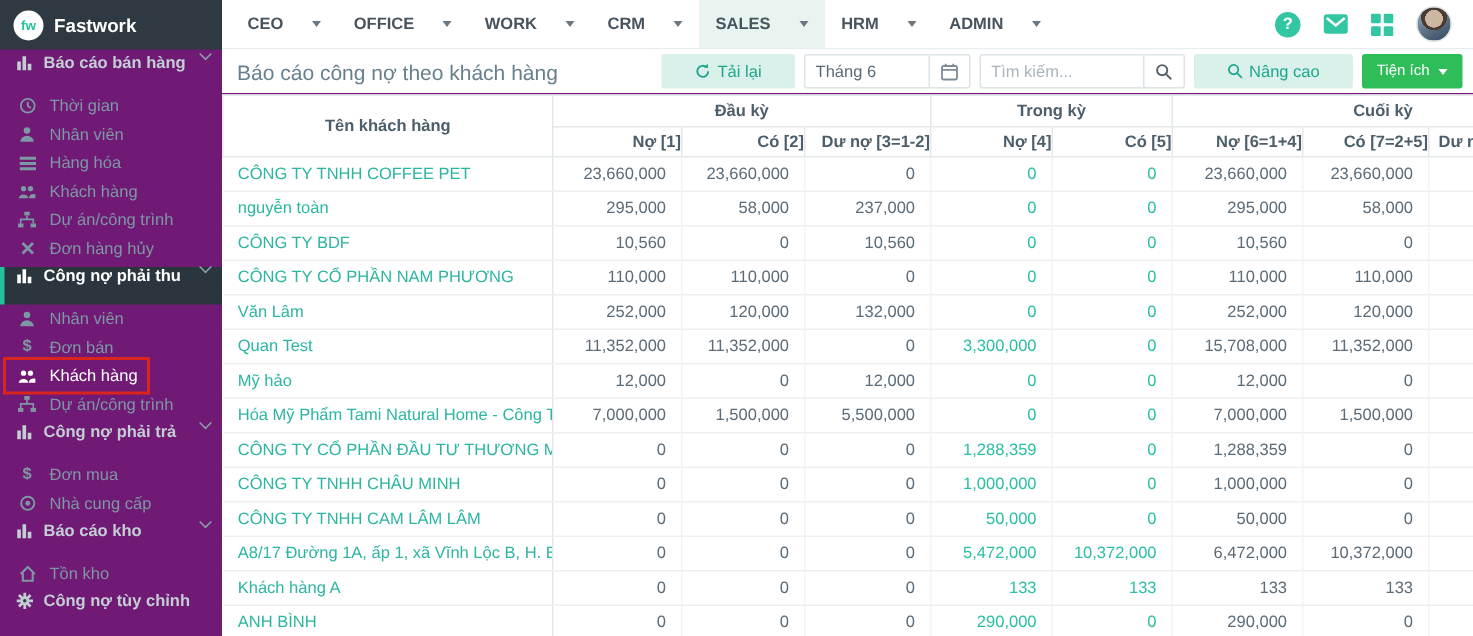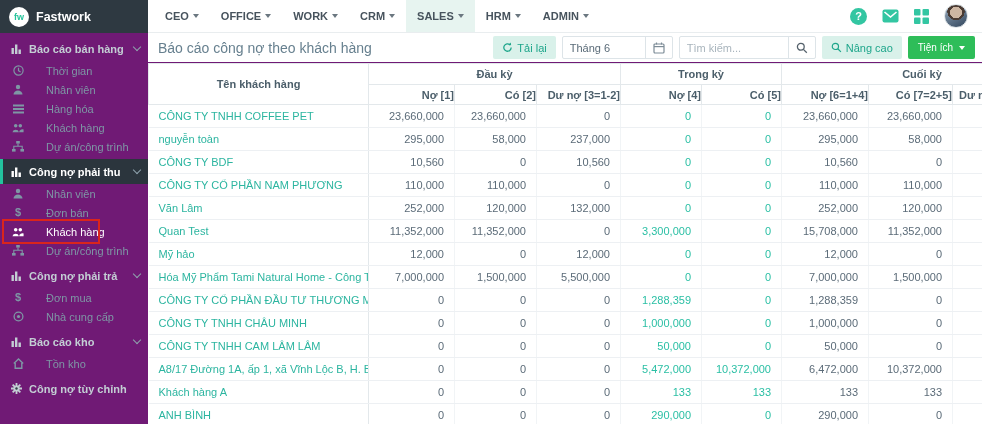--- a/index.html
+++ b/index.html
@@ -6,57 +6,57 @@
   html,body { width:982px; height:424px; overflow:hidden;
     font-family:"Liberation Sans","DejaVu Sans",sans-serif; background:#fff; }
   svg { display:block; }
 
   
   .sidebar { position:absolute; left:0; top:0; width:148px; height:424px; background:#701a75; z-index:2; }
   .brand { height:33px; display:flex; align-items:center; gap:7px; padding-left:9px; background:#2e3941; }
   .brand-badge { width:20px; height:20px; border-radius:50%; background:#fff; display:flex; align-items:center; justify-content:center;
     color:#25c39b; font-weight:bold; font-size:9px; }
   .brand-name { color:#fff; font-weight:bold; font-size:12.5px; }
-  .s-section { height:25px; margin-top:3px; display:flex; align-items:center; gap:7px; padding:0 8px 0 10px;
+  .s-section { height:25px; margin-top:3px; display:flex; align-items:flex-start; gap:7px; padding:0 8px 0 10px;
     color:#c3ced4; font-weight:bold; font-size:11px; cursor:pointer; position:relative; }
   .s-section.active { background:#2b353d; border-left:3px solid #23c29e; padding-left:7px; color:#fff; }
   .s-section .chev { margin-left:auto; width:6px; height:6px; border-right:1.5px solid #8fa3ad; border-bottom:1.5px solid #8fa3ad;
     transform:rotate(45deg); margin-top:-3px; }
-  .s-item { height:19px; display:flex; align-items:center; gap:22px; padding:0 8px 0 12px;
+  .s-item { height:19px; display:flex; align-items:center; gap:9px; padding:0 8px 0 12px;
     color:#7e97a5; font-size:11px; cursor:pointer; position:relative; }
   .s-item.active { color:#ffffff; }
   .s-item .ic, .s-section .ic { width:12px; display:flex; justify-content:center; color:inherit; flex:none; }
   .txt-ic { font-size:11px; font-weight:bold; line-height:1; }
   .annotation-box { position:absolute; left:2px; top:-3px; width:98px; height:25px;
     border:2px solid #da251c; pointer-events:none; }
 
   
   .navbar { position:absolute; left:148px; top:0; right:0; height:33px; background:#fff;
     border-bottom:1px solid #e9edef; display:flex; align-items:center; padding-left:6px; }
-  .menu-item { height:100%; display:flex; align-items:center; gap:4px; padding:0 11px;
+  .menu-item { height:100%; display:flex; align-items:center; gap:19px; padding:0 11px;
     font-size:11px; font-weight:bold; color:#47535d; cursor:pointer; }
   .menu-item.active { background:#e7f4f0; }
   .caret { width:0; height:0; border-left:3.5px solid transparent; border-right:3.5px solid transparent;
     border-top:4px solid #6b7780; }
   .nav-right { margin-left:auto; display:flex; align-items:center; gap:15px; padding-right:14px; }
   .help-circle { width:17px; height:17px; border-radius:50%; background:#33c6a2; color:#fff;
     font-size:11px; font-weight:bold; display:flex; align-items:center; justify-content:center; cursor:pointer; }
   .nav-ic { color:#33c6a2; cursor:pointer; }
   .avatar { width:24px; height:24px; border-radius:50%; cursor:pointer; border:1px solid #dfe5e8;
     background:
       radial-gradient(circle at 50% 34%, #cdb6a2 0 32%, rgba(0,0,0,0) 33%),
       radial-gradient(circle at 50% 30%, #4a3b33 0 45%, rgba(0,0,0,0) 46%),
       linear-gradient(150deg,#9fb2c4 0%, #5d7186 55%, #32455c 100%); }
 
   
   .toolbar { position:absolute; left:148px; top:33px; right:0; height:30px; background:#fff;
     border-bottom:1px solid #701a75; display:flex; align-items:center; padding:0 7px 0 10px; }
   .page-title { font-size:14px; color:#67808f; }
   .controls { margin-left:auto; display:flex; align-items:center; gap:6px; }
-  .btn-soft { background:#d9f1ea; color:#1ea68b; border:none; height:23px; padding:0 9px;
+  .btn-soft { background:#d9f1ea; color:#1ea68b; border:none; height:23px; padding:0 22px;
     font-size:11px; border-radius:2px; display:flex; align-items:center; gap:4px; cursor:pointer;
     font-family:inherit; }
   .input-group { display:flex; height:23px; border:1px solid #dde4e8; border-radius:2px; background:#fff; }
   .input-group input { border:none; outline:none; padding:0 7px; font-size:11px; color:#5a6b78;
     font-family:inherit; background:transparent; }
   .input-group input::placeholder { color:#a9b5bd; }
   .addon { width:27px; border-left:1px solid #dde4e8; display:flex; align-items:center; justify-content:center;
     color:#7d8c97; cursor:pointer; }
   .btn-green { background:#2ebd59; color:#fff; border:none; height:23px; padding:0 10px;
     font-size:10px; border-radius:2px; display:flex; align-items:center; gap:6px; cursor:pointer;
@@ -139,20 +139,28 @@
       <div class="s-item">
         <span class="ic">
           <svg width="12" height="11" viewBox="0 0 12 11">
             <rect x="4.2" y="0" width="3.6" height="2.6" fill="currentColor"></rect>
             <rect x="0" y="8" width="3.6" height="2.6" fill="currentColor"></rect>
             <rect x="8.4" y="8" width="3.6" height="2.6" fill="currentColor"></rect>
             <path d="M6 2.6 V5.2 M1.8 8 V5.2 H10.2 V8" stroke="currentColor" fill="none" stroke-width="1.1"></path>
           </svg>
         </span>
         <span>Dự án/công trình</span>
+      </div>
+      <div class="s-item">
+        <span class="ic">
+          <svg width="9" height="9" viewBox="0 0 9 9">
+            <path d="M1 1 L8 8 M8 1 L1 8" stroke="currentColor" fill="none" stroke-width="1.8"></path>
+          </svg>
+        </span>
+        <span>Đơn hàng hủy</span>
       </div>
       <div class="s-section active">
         <span class="ic">
           <svg width="11" height="11" viewBox="0 0 11 11">
             <rect x="0.5" y="5" width="2.4" height="6" fill="currentColor"></rect>
             <rect x="4" y="1.5" width="2.4" height="9.5" fill="currentColor"></rect>
             <rect x="7.5" y="6.5" width="2.4" height="4.5" fill="currentColor"></rect>
           </svg>
         </span>
         <span>Công nợ phải thu</span>

